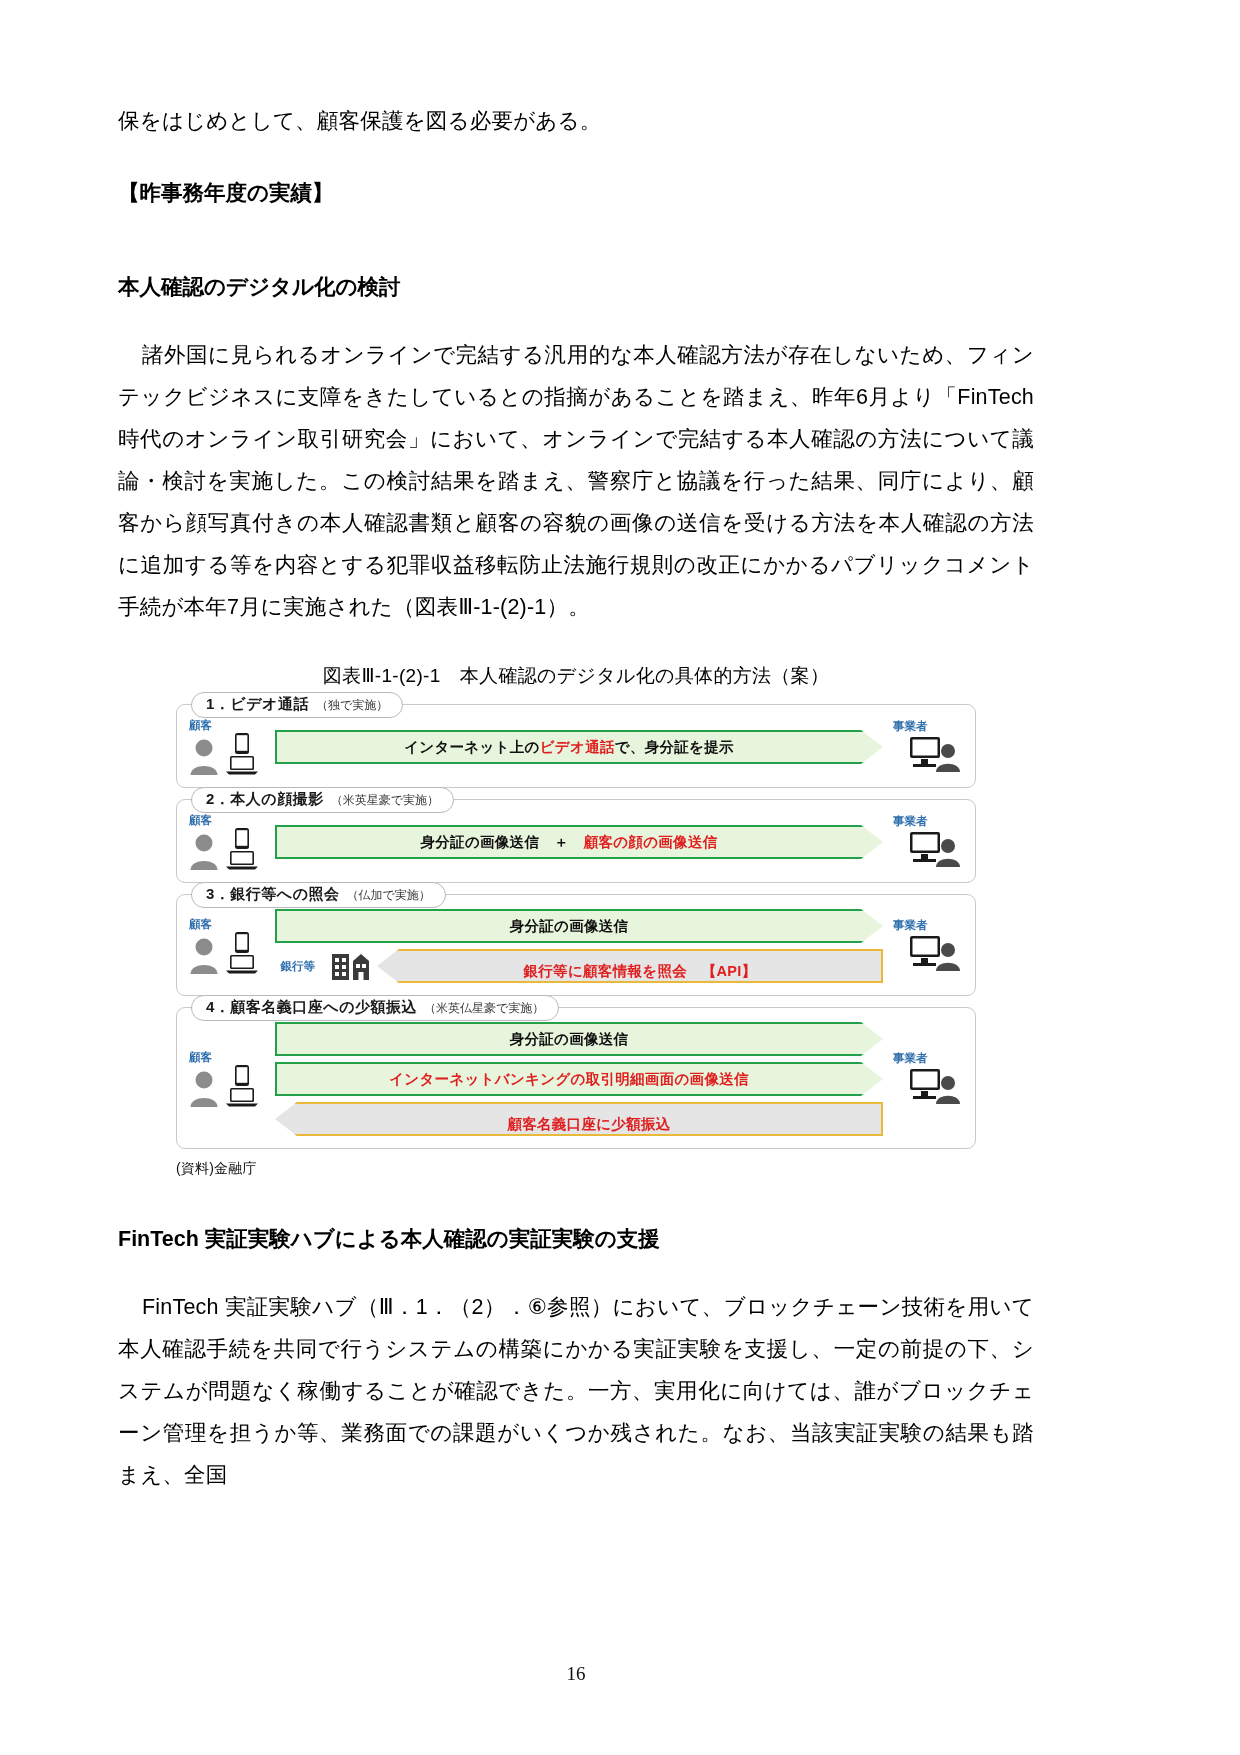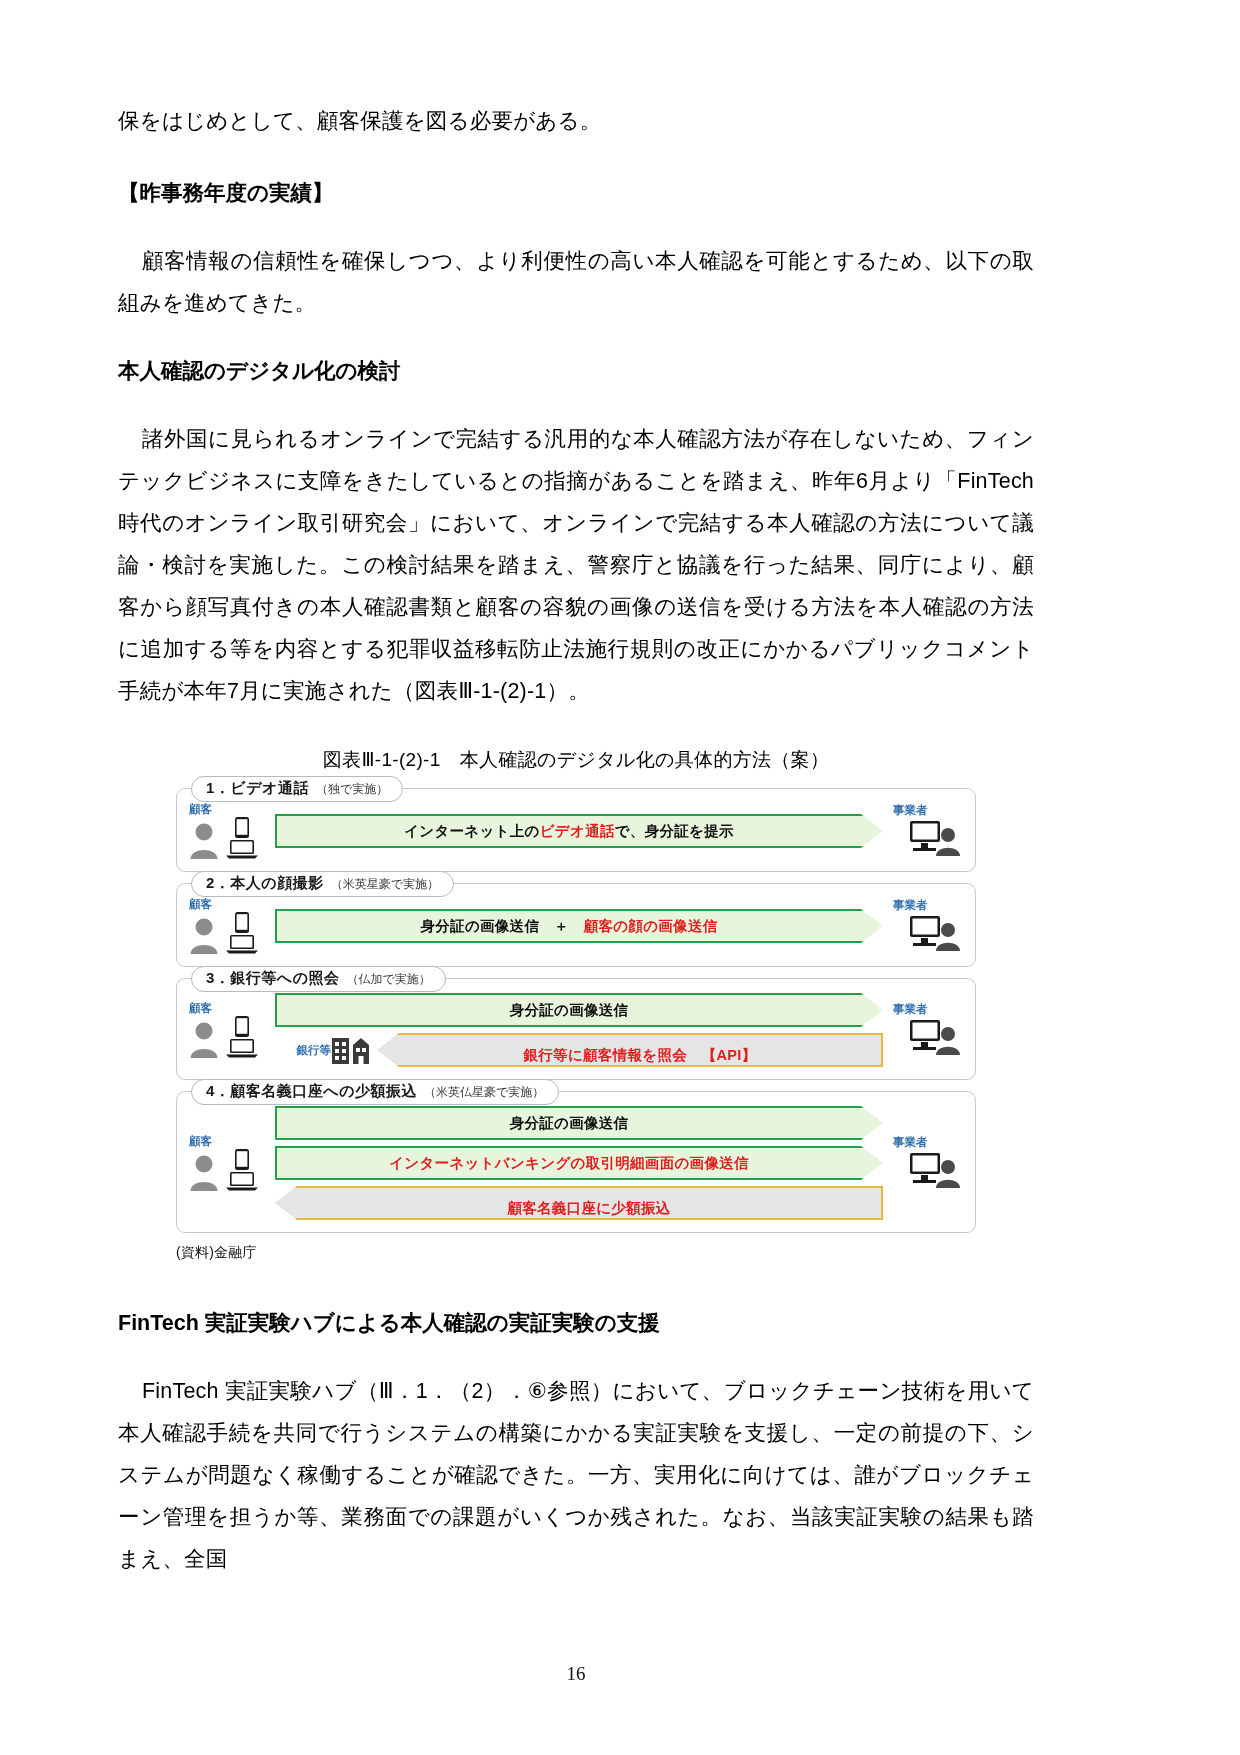--- a/index.html
+++ b/index.html
@@ -140,21 +140,21 @@
     border:2px solid #e8b93a;
     border-left:none;
     color:#111;
     clip-path:polygon(22px 0, 100% 0, 100% 100%, 22px 100%, 0 50%);
     padding-left:22px;
     align-items:flex-end;
   }
   .red{color:#e02020;}
   .bank-col{
     flex:0 0 96px;
-    display:flex;align-items:center;gap:0;
+    display:flex;align-items:center;gap:16px;
     justify-content:flex-end;
   }
   .bank-label{
     font-size:11.5px;font-weight:bold;color:#2f6fad;line-height:13px;
   }
   .source{
     font-size:14px;
     margin-top:6px;
     color:#111;
     letter-spacing:0.2px;
@@ -175,21 +175,20 @@
 <div class="page">
 
   <p class="para">保をはじめとして、顧客保護を図る必要がある。</p>
 
   <div class="sp-30"></div>
 
   <p class="bracket-head">【昨事務年度の実績】</p>
 
   <div class="sp-26"></div>
 
-  <p class="para indent">顧客情報の信頼性を確保しつつ、より利便性の高い本人確認を可能とするため、以下の取組みを進めてきた。</p>
 
   <div class="sp-26"></div>
 
   <p class="sub-head">本人確認のデジタル化の検討</p>
 
   <div class="sp-26"></div>
 
   <p class="para indent">諸外国に見られるオンラインで完結する汎用的な本人確認方法が存在しないため、フィンテックビジネスに支障をきたしているとの指摘があることを踏まえ、昨年6月より「FinTech 時代のオンライン取引研究会」において、オンラインで完結する本人確認の方法について議論・検討を実施した。この検討結果を踏まえ、警察庁と協議を行った結果、同庁により、顧客から顔写真付きの本人確認書類と顧客の容貌の画像の送信を受ける方法を本人確認の方法に追加する等を内容とする犯罪収益移転防止法施行規則の改正にかかるパブリックコメント手続が本年7月に実施された（図表Ⅲ-1-(2)-1）。</p>
 
   <div class="figure-wrap">

